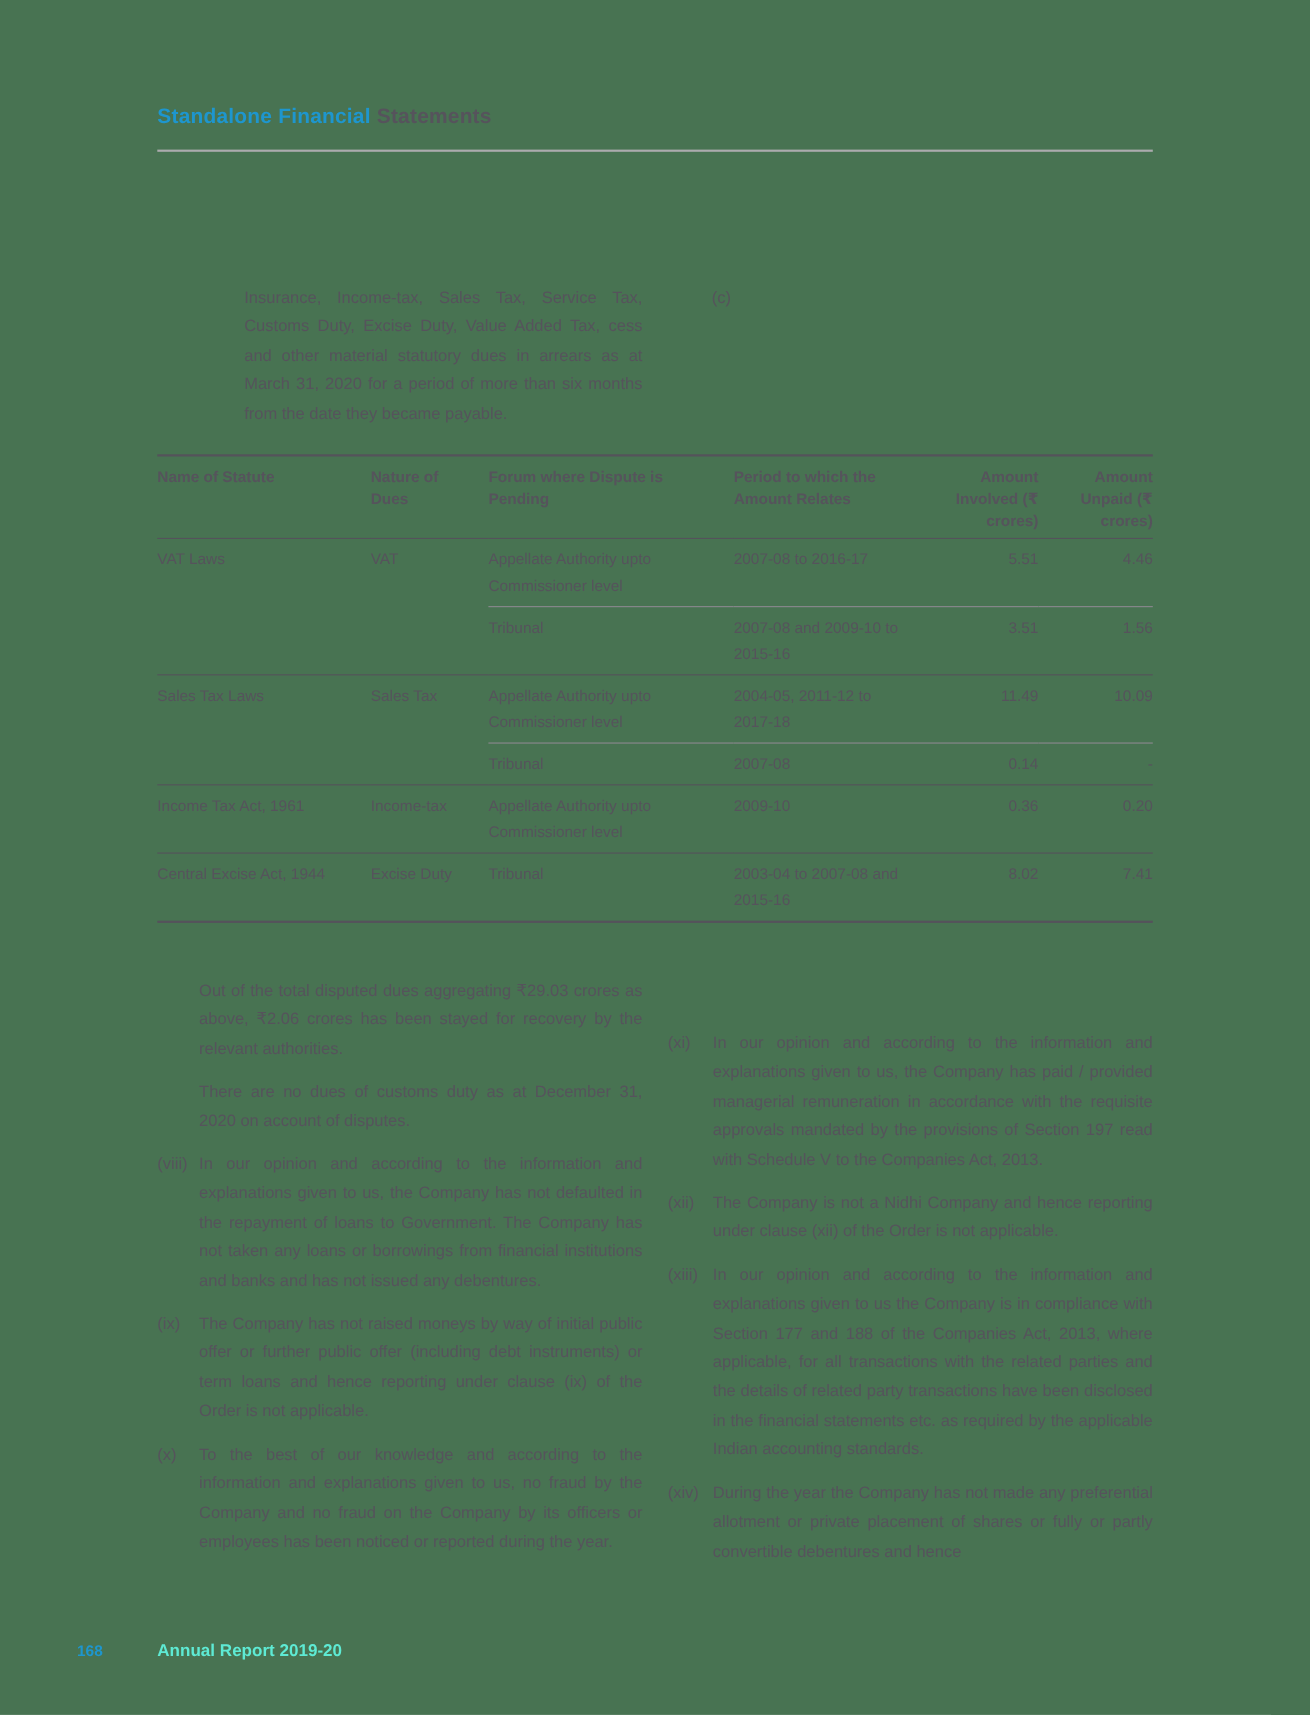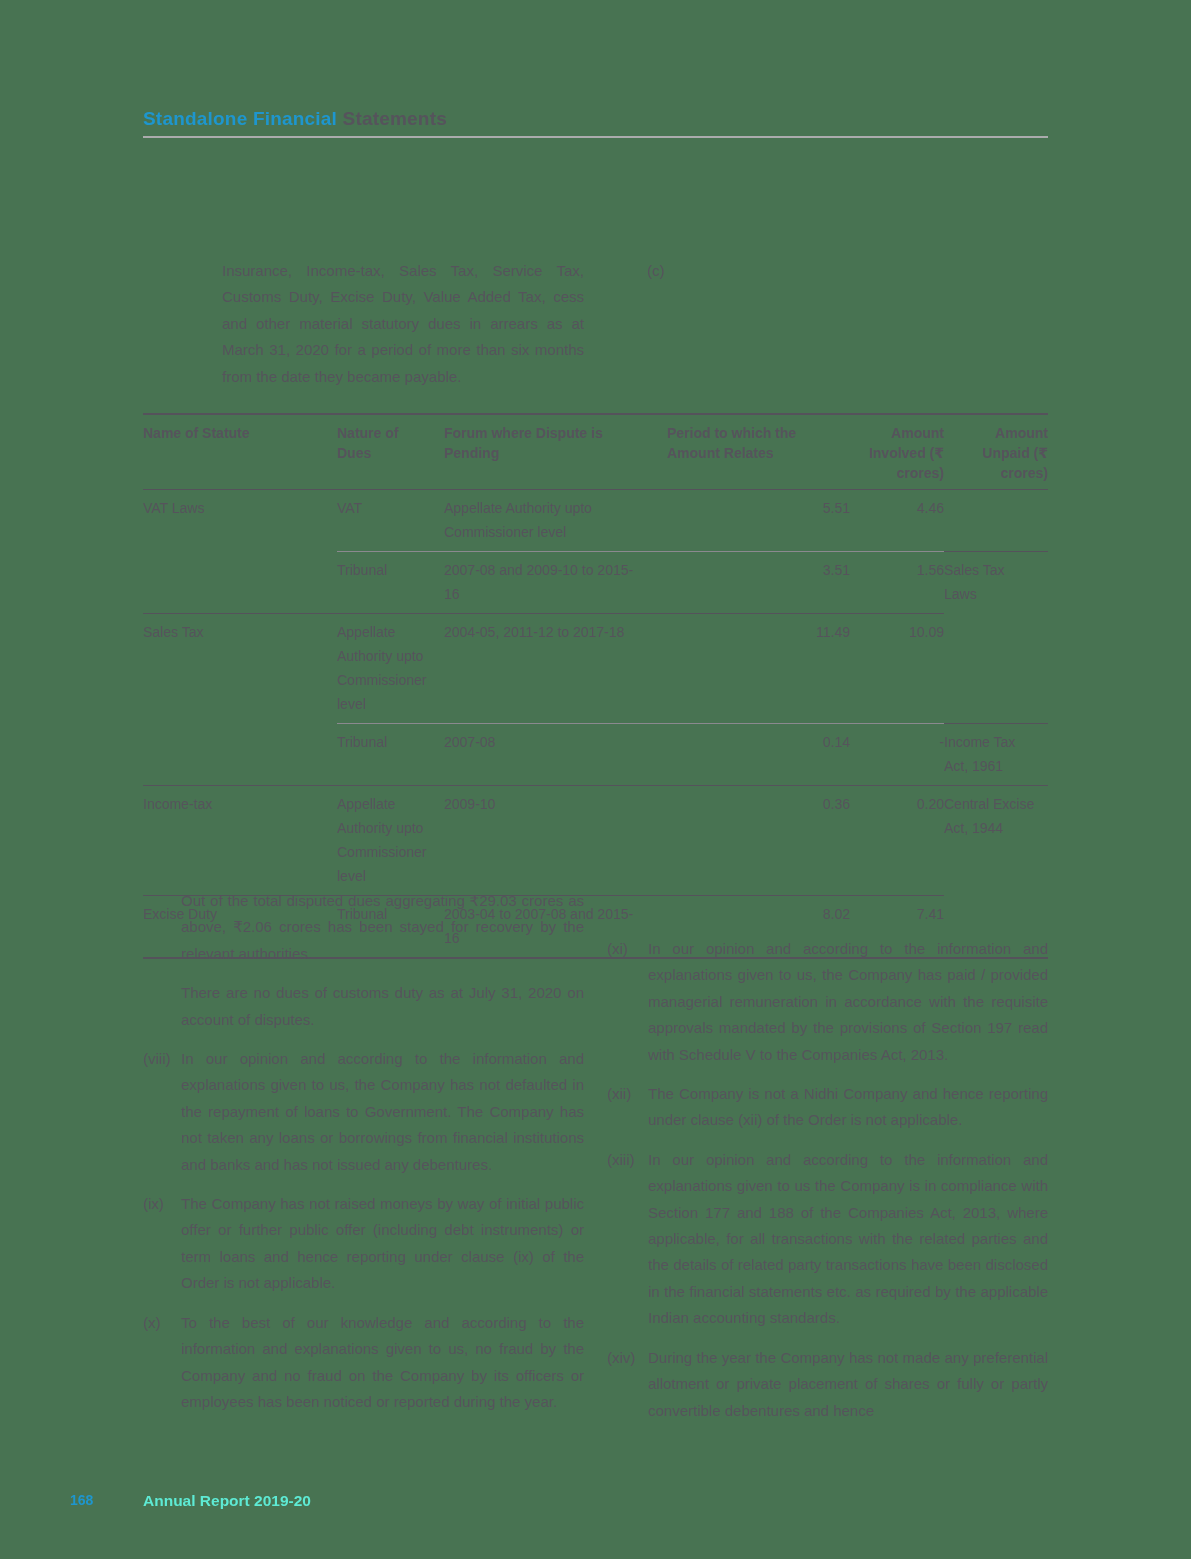--- a/index.html
+++ b/index.html
@@ -7,21 +7,21 @@
     position:relative;
     width:1191px; height:1559px;
     background:#487352;
     font-family:"Liberation Sans","DejaVu Sans",sans-serif;
     color:#56535C;
     overflow:hidden;
   }
 
   
   .doc-header {
-    position:absolute; left:143px; top:108px;
+    position:absolute; left:143px; top:96px;
     font-size:19px; font-weight:bold; letter-spacing:.2px;
     white-space:nowrap;
   }
   .doc-header .accent { color:#1E96CE; }
   .header-rule {
     position:absolute; left:143px; top:136px;
     width:905px; height:2px; background:#ABABAD;
   }
 
   
@@ -94,20 +94,21 @@
   <div class="dues-table" id="dues-table">
       <div class="cell head c0">Name of Statute</div>
       <div class="cell head c1">Nature of Dues</div>
       <div class="cell head c2">Forum where Dispute is Pending</div>
       <div class="cell head c3">Period to which the Amount Relates</div>
       <div class="cell head c4 num">Amount Involved (₹ crores)</div>
       <div class="cell head c5 num">Amount Unpaid (₹ crores)</div>
       <div class="cell c0">VAT Laws</div>
       <div class="cell c1">VAT</div>
       <div class="cell c2">Appellate Authority upto Commissioner level</div>
+      <div class="cell c3">2007-08 to 2016-17</div>
       <div class="cell c4 num">5.51</div>
       <div class="cell c5 num">4.46</div>
       <div class="cell c0"></div>
       <div class="cell c1"></div>
       <div class="cell c2 bt-partial">Tribunal</div>
       <div class="cell c3 bt-partial">2007-08 and 2009-10 to 2015-16</div>
       <div class="cell c4 num bt-partial">3.51</div>
       <div class="cell c5 num bt-partial">1.56</div>
       <div class="cell c0 bt-full">Sales Tax Laws</div>
       <div class="cell c1 bt-full">Sales Tax</div>
@@ -135,21 +136,21 @@
       <div class="cell c5 num bt-full">7.41</div>
     </div>
 
   <div class="body-col left" id="body-left">
       <div class="item">
         <span class="marker"></span>
         <span class="text">Out of the total disputed dues aggregating ₹29.03 crores as above, ₹2.06 crores has been stayed for recovery by the relevant authorities.</span>
       </div>
       <div class="item">
         <span class="marker"></span>
-        <span class="text">There are no dues of customs duty as at July 31, 2020 on account of disputes.</span>
+        <span class="text">There are no dues of customs duty as at December 31, 2020 on account of disputes.</span>
       </div>
       <div class="item">
         <span class="marker">(viii)</span>
         <span class="text">In our opinion and according to the information and explanations given to us, the Company has not defaulted in the repayment of loans to Government. The Company has not taken any loans or borrowings from financial institutions and banks and has not issued any debentures.</span>
       </div>
       <div class="item">
         <span class="marker">(ix)</span>
         <span class="text">The Company has not raised moneys by way of initial public offer or further public offer (including debt instruments) or term loans and hence reporting under clause (ix) of the Order is not applicable.</span>
       </div>
       <div class="item">

